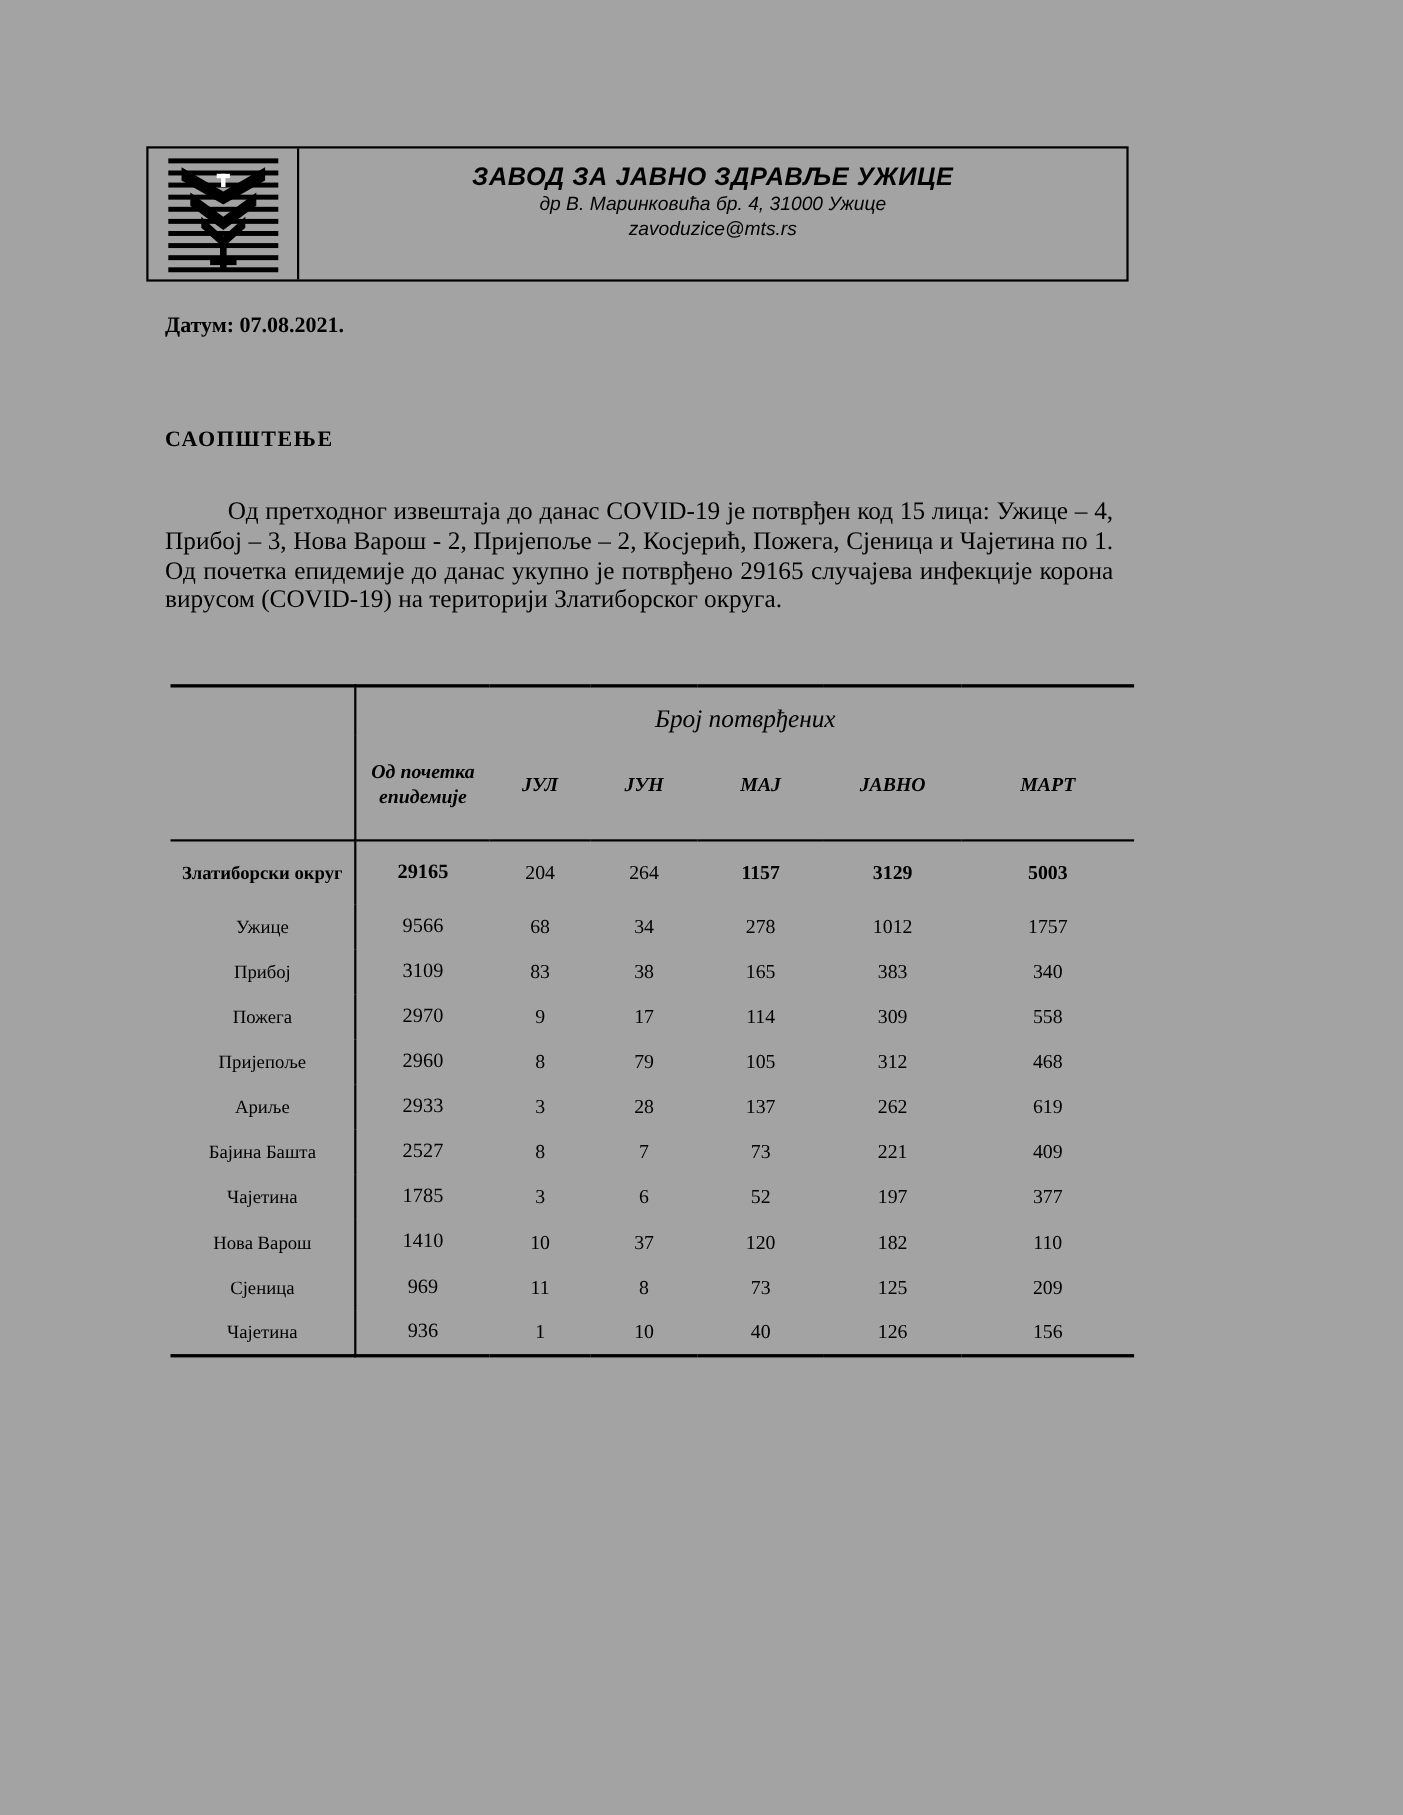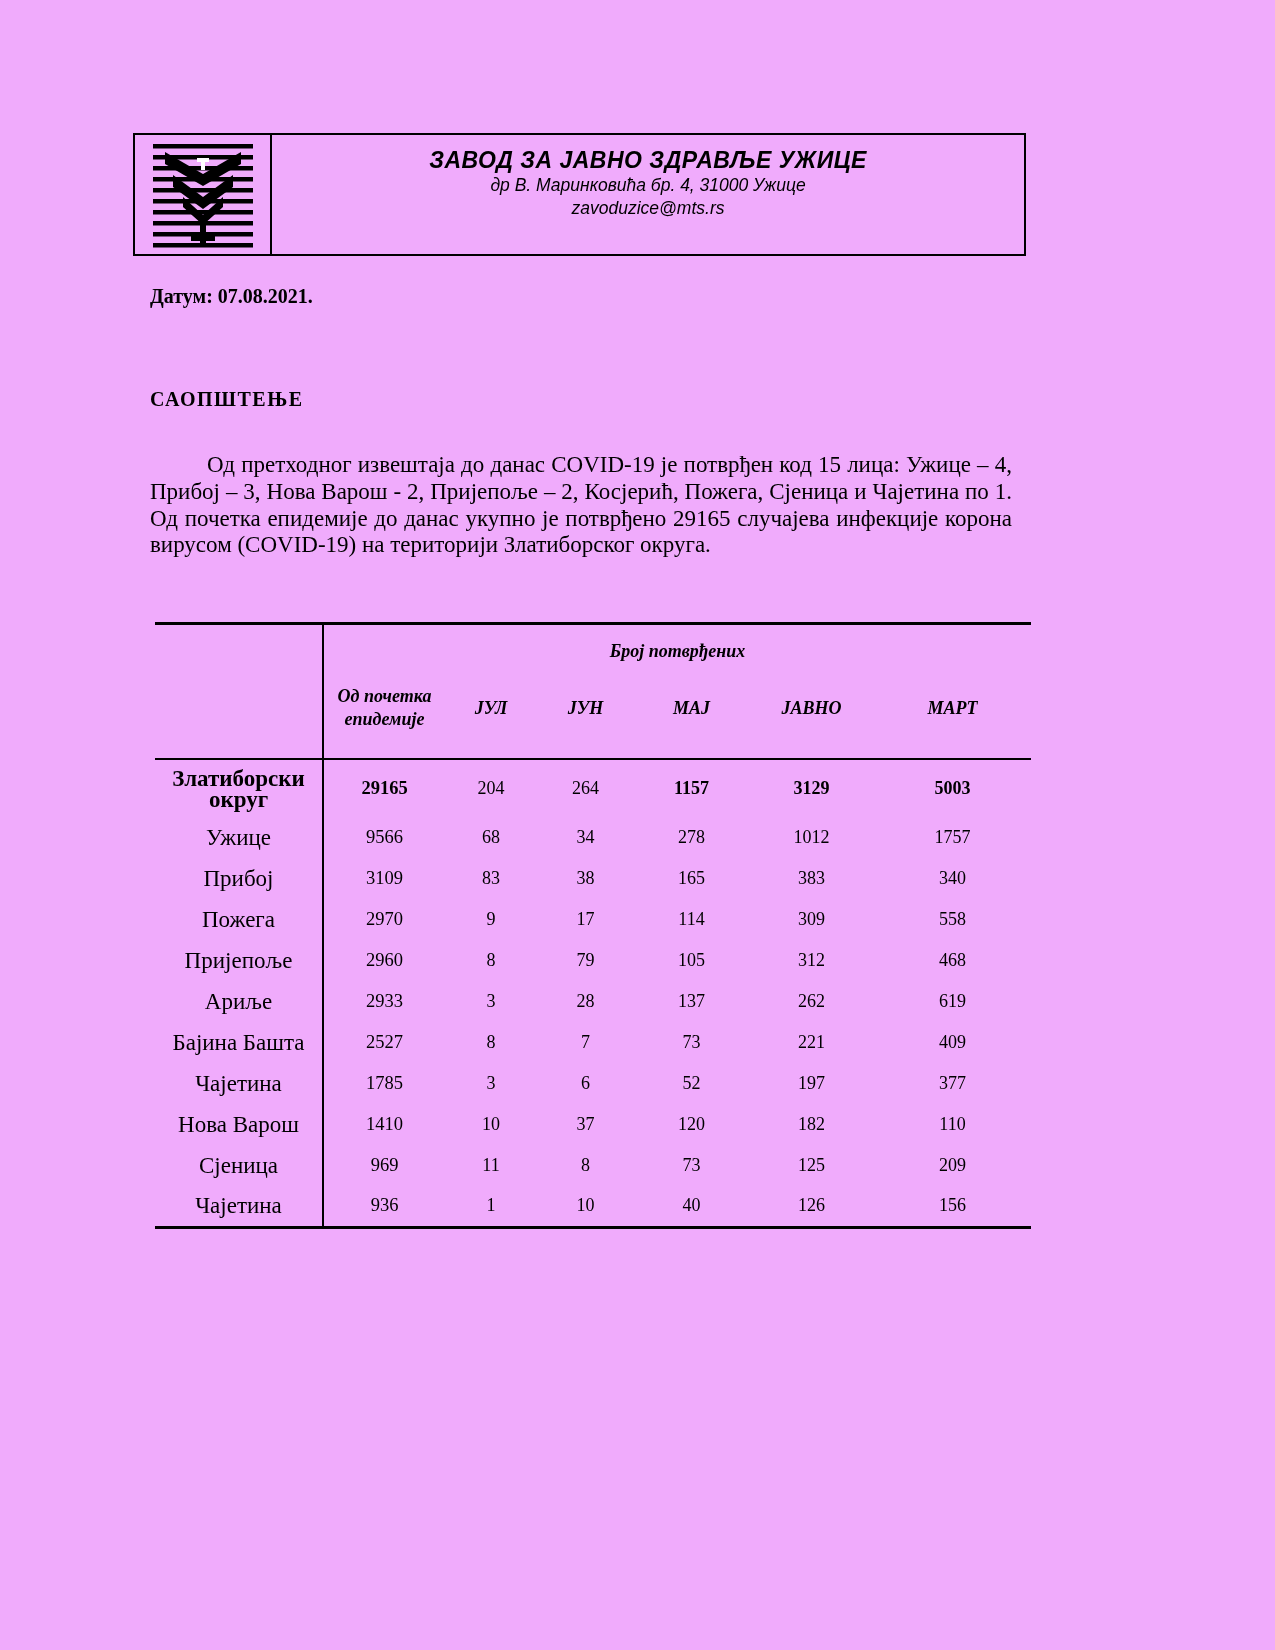--- a/index.html
+++ b/index.html
@@ -1,20 +1,20 @@
 <!DOCTYPE html>
 <html><head>
 <meta charset="utf-8">
 <style>
   html,body { margin:0; padding:0; background:#888; }
   .page {
     position:relative;
     width:1275px; height:1650px;
     margin:0 auto;
-    background:#f0abfc;
+    background:#a3a3a3;
     font-family:"Liberation Serif","DejaVu Serif",serif;
     color:#000;
     overflow:hidden;
   }
 
   
   .letterhead {
     position:absolute; left:133px; top:133px;
     width:893px; height:123px;
     border:2px solid #000;
@@ -70,37 +70,37 @@
   }
   .data-table th, .data-table td {
     padding:0; text-align:center; vertical-align:middle;
     font-weight:normal;
   }
   th.corner {
     border-right:2px solid #000;
     border-bottom:2px solid #000;
   }
   th.group-header {
-    font-weight:bold; font-style:italic;
-    font-size:18px;
+    font-weight:normal; font-style:italic;
+    font-size:23px;
     padding-top:16px; padding-bottom:2px;
   }
   .data-table thead tr.cols th { border-bottom:2px solid #000; }
   th.col-head {
     height:88px;
     font-weight:bold; font-style:italic;
     font-size:18px; line-height:23px;
     padding:0 4px 6px 4px;
   }
   .data-table tbody tr { height:41px; }
   .data-table tbody tr.total { height:58px; }
   .data-table tbody td { font-size:18.5px; }
   .data-table tbody td:first-child {
     border-right:2px solid #000;
-    font-size:23px;
+    font-size:17px;
     padding:1px 6px;
   }
   .data-table tbody td:nth-child(n+3) { font-size:18px; }
   tr.total td { font-weight:bold; }
   tr.total td:first-child { line-height:21px; }
   tr.total td:nth-child(3), tr.total td:nth-child(4) { font-weight:normal; }
 
   .logo-svg { display:block; }
 </style>
 </head>

